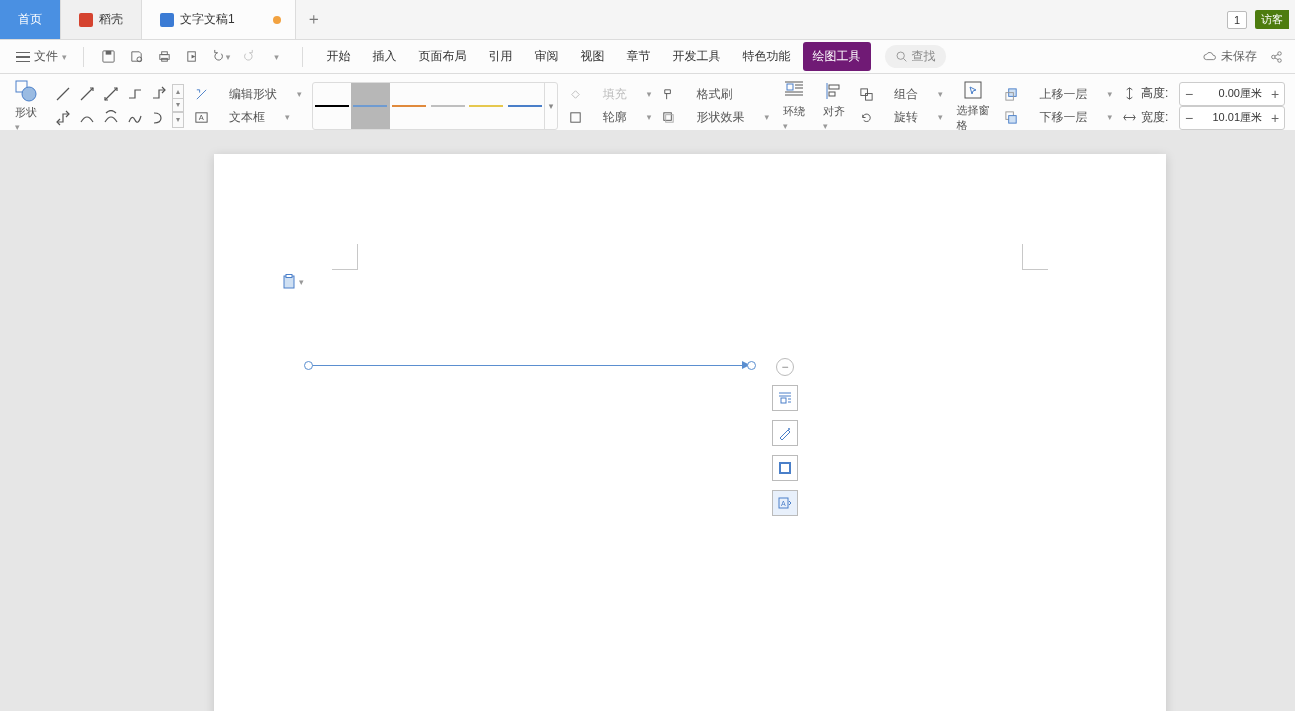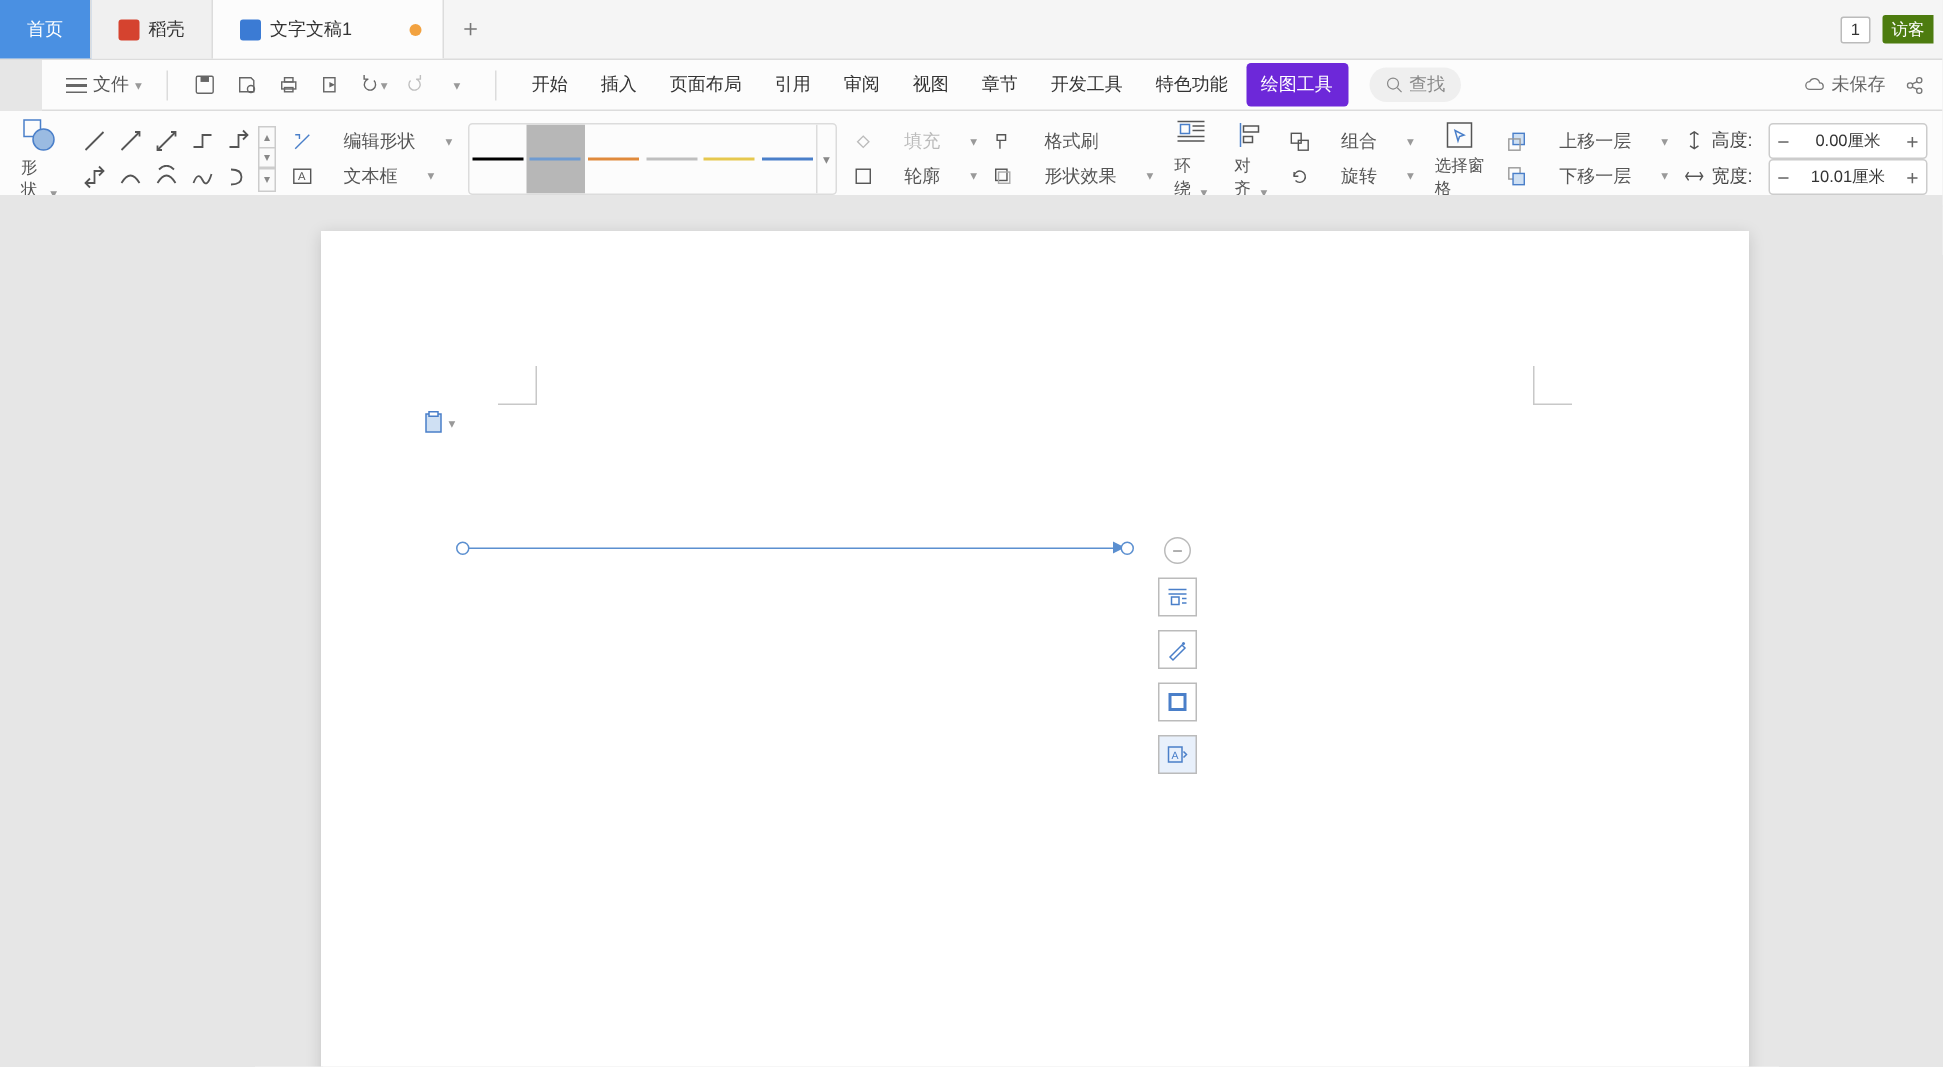--- a/index.html
+++ b/index.html
@@ -13,43 +13,43 @@
   .tab.active-doc { background: #fcfcfc; padding-right: 60px; }
   .doc-icon { width: 14px; height: 14px; margin-right: 6px; background: #d5432f; border-radius: 2px; display:inline-block; }
   .doc-icon.w { background: #3b7bd4; }
   .modified-dot { width: 8px; height: 8px; border-radius: 50%; background: #f2a240; position: absolute; right: 14px; }
   .tab-add { width: 36px; display:flex; align-items:center; justify-content:center; color:#777; font-size:16px; cursor:pointer;}
   .tab-right { margin-left:auto; display:flex; align-items:center; gap:8px; padding-right:6px;}
   .page-count { border:1px solid #bbb; padding:0 6px; font-size:11px; background:#fff; border-radius:2px; height:18px; line-height:16px;}
   .visitor { background:#4d7c0f; color:#fff; padding:2px 6px; border-radius:2px 0 0 2px; font-size:11px;}
 
   
-  .menu-bar { height: 34px; background: #fcfcfc; border-bottom: 1px solid #dcdcdc; display: flex; align-items: center; padding: 0 8px; gap: 4px; margin-left: 28px; }
+  .menu-bar { height: 34px; background: #fcfcfc; border-bottom: 1px solid #dcdcdc; display: flex; align-items: center; padding: 0 8px; gap: 4px; }
   .file-menu { display:flex; align-items:center; gap:4px; padding:4px 8px; cursor:pointer; color:#555;}
   .hamburger { display:inline-block; width:14px; height:10px; border-top:1.5px solid #666; border-bottom:1.5px solid #666; position:relative;}
   .hamburger::after { content:""; position:absolute; top:3.5px; left:0; right:0; height:1.5px; background:#666;}
   .chev-d { font-size:9px; color:#999; }
   .qat { display:flex; align-items:center; gap:6px; margin:0 6px;}
   .qat .qbtn { width:22px; height:22px; display:flex; align-items:center; justify-content:center; color:#666; cursor:pointer; border-radius:3px; font-size:14px;}
   .qbtn svg { width:15px; height:15px; }
   .sep { width:1px; height:20px; background:#dcdcdc; margin:0 4px;}
   .main-tabs { display:flex; align-items:flex-end; gap:2px; margin-left:6px;}
   .mtab { padding:6px 10px; cursor:pointer; color:#333; border-radius:3px;}
-  .mtab.drawing { background:#6d28d9; color:#fff;}
+  .mtab.drawing { background:#701a75; color:#fff;}
   .search-box { display:flex; align-items:center; gap:4px; margin-left:10px; background:#efefef; border-radius:12px; padding:3px 10px; color:#888;}
   .menu-right { margin-left:auto; display:flex; align-items:center; gap:12px; color:#666; padding-right:4px;}
   .menu-right .item { display:flex; align-items:center; gap:4px; cursor:pointer;}
 
   
   .ribbon { height: 64px; background: #fcfcfc; border-bottom: 1px solid #dcdcdc; display: flex; align-items: center; padding: 0 10px; gap: 10px; }
   .rgroup { display:flex; flex-direction:column; align-items:center; justify-content:center; height:100%; }
   .rgroup.big { gap:2px; padding:0 4px;}
   .shape-big-icon { width:24px; height:24px; position:relative;}
   .shape-big-icon svg { width:24px; height:24px;}
-  .rgroup-label { font-size:11px; color:#555; display:flex; align-items:flex-end; gap:2px;}
+  .rgroup-label { font-size:11px; color:#555; display:flex; align-items:flex-start; gap:2px;flex-direction:column;}
 
   .shape-gallery { display:grid; grid-template-columns: repeat(5, 22px); grid-template-rows: repeat(2,22px); gap:2px; align-content:center;}
   .sg-cell { width:22px; height:22px; display:flex; align-items:center; justify-content:center; color:#666; cursor:pointer;}
   .sg-cell svg { width:16px; height:16px; stroke:#555; stroke-width:1.2; fill:none;}
   .sg-spinner { display:flex; flex-direction:column; margin-left:2px;}
   .sg-spinner div { width:12px; height:14px; border:1px solid #ccc; display:flex; align-items:center; justify-content:center; font-size:8px; color:#888; background:#fafafa; cursor:pointer;}
   .sg-spinner div:first-child{ border-bottom:none;}
   .sg-spinner div:last-child{ height:16px;}
 
   .stacked { display:flex; flex-direction:column; gap:6px; justify-content:center; height:100%;}
@@ -62,21 +62,21 @@
   .swatch.selected { background:#b7b7b7;}
   .swatch .line { width:34px; height:2px;}
   .style-more { width:16px; border-left:1px solid #dcdcdc; height:100%; display:flex; align-items:center; justify-content:center; color:#888; font-size:9px;}
 
   .size-controls { display:flex; flex-direction:column; gap:0;}
   .size-row { display:flex; align-items:center; gap:4px;}
   .size-row svg{ width:15px; height:15px;}
   .size-label { font-size:12px; color:#444; width:34px;}
   .spinner-box { display:flex; align-items:center; border:1px solid #ccc; border-radius:3px; overflow:hidden; background:#fff;}
   .spin-btn { width:18px; height:22px; display:flex; align-items:center; justify-content:center; color:#666; cursor:pointer; font-size:14px;}
-  .size-input { width:68px; border:none; outline:none; text-align:center; font-size:11px; padding:3px 4px; color:#333;}
+  .size-input { width:68px; border:none; outline:none; text-align:right; font-size:11px; padding:3px 4px; color:#333;}
 
   
   .canvas-area { position:absolute; top:130px; left:0; right:0; bottom:0; background:#e6e6e6; overflow:hidden;}
   .page { position:absolute; left:214px; top:24px; width:952px; height:1200px; background:#fff; box-shadow:0 2px 10px rgba(0,0,0,0.15);}
   .margin-tl { position:absolute; left:118px; top:90px; width:26px; height:26px; border-right:1px solid #c8c8c8; border-bottom:1px solid #c8c8c8;}
   .margin-tr { position:absolute; right:118px; top:90px; width:26px; height:26px; border-left:1px solid #c8c8c8; border-bottom:1px solid #c8c8c8;}
   .paste-btn { position:absolute; left:68px; top:120px; display:flex; align-items:center; gap:3px; cursor:pointer;}
   .paste-btn svg{width:14px;height:16px;}
 
   .shape-line { position:absolute; left:90px; top:208px; width:452px; height:8px;}

